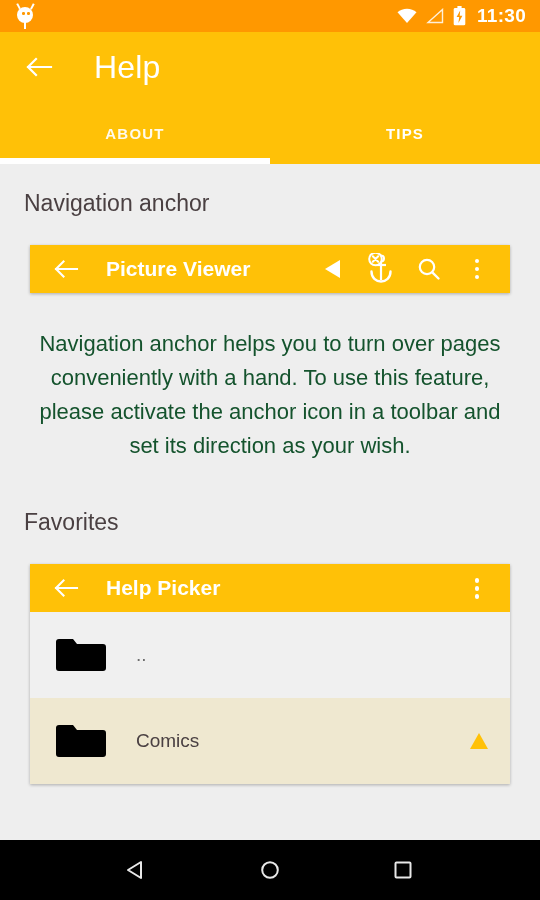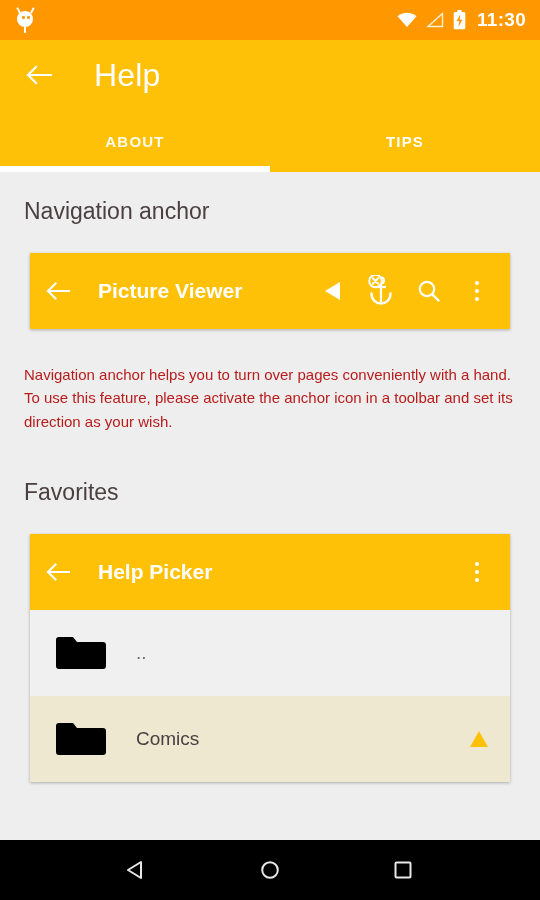--- a/index.html
+++ b/index.html
@@ -11,21 +11,21 @@
   }
 
   body {
     font-family: "Liberation Sans", sans-serif;
     background: #EEEEEE;
     position: relative;
   }
 
   
   .status-bar {
-    height: 40px;
+    height: 32px;
     background: #FF9800;
     display: flex;
     align-items: center;
     padding: 0 14px;
     position: relative;
   }
   .status-left { display: flex; align-items: center; }
   .android-bug {
     width: 22px; height: 26px;
     position: relative;
@@ -148,24 +148,24 @@
 
   
   .demo-card {
     margin: 28px 30px 0 30px;
     box-shadow: 0 1px 3px rgba(0,0,0,0.28);
     background: #FFC107;
     overflow: hidden;
   }
   .demo-toolbar {
     background: #FFC107;
-    height: 76px;
-    display: flex;
-    align-items: center;
-    padding: 0 16px 0 12px;
+    height: 48px;
+    display: flex;
+    align-items: center;
+    padding: 0 16px 0 20px;
   }
   .demo-back {
     width: 32px; height: 32px;
     display: flex; align-items: center; justify-content: center;
     flex-shrink: 0;
   }
   .demo-title {
     color: #fff;
     font-size: 21px;
     font-weight: bold;
@@ -195,23 +195,24 @@
   .dots i {
     display: block;
     width: 4.5px; height: 4.5px;
     background: #fff;
     border-radius: 50%;
   }
 
   
   .para {
     padding: 34px 24px 0 24px;
-    font-size: 15px;
+    font-size: 22px;
     line-height: 1.55;
-    color: #b91c1c;
+    color: #14532d;
+    text-align: center;
   }
 
   
   .file-list { background: #F0F0F0; }
   .file-row {
     height: 86px;
     display: flex;
     align-items: center;
     padding: 0 20px 0 24px;
     background: #F0F0F0;

